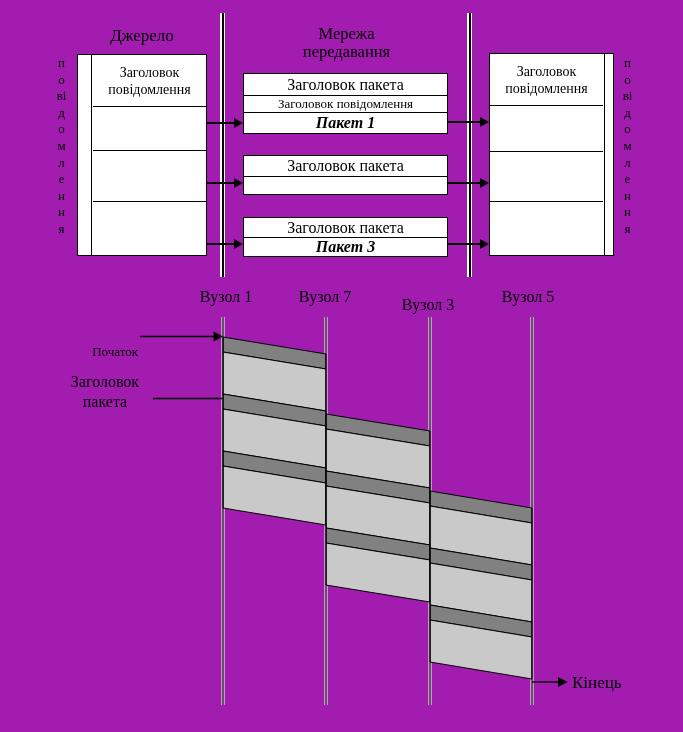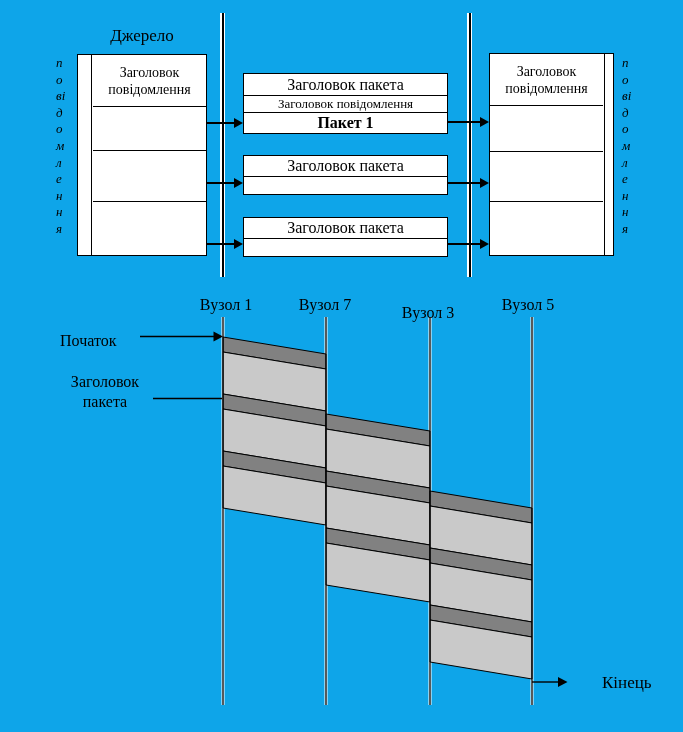--- a/index.html
+++ b/index.html
@@ -13,42 +13,42 @@
   .title { position:absolute; text-align:center; font-size:17px; line-height:17.5px; }
   .box { position:absolute; background:#fff; border:1px solid #000; }
   .col { position:absolute; top:0; bottom:0; display:flex; flex-direction:column; }
   .cell { border-bottom:1px solid #000; display:flex; align-items:center; justify-content:center; text-align:center; }
   .cell.last { border-bottom:none; flex:1; }
   .hdr-text { font-size:14px; line-height:17px; }
   .strip-l { position:absolute; left:0; top:0; bottom:0; width:14px; border-right:1px solid #000; }
   .strip-r { position:absolute; right:0; top:0; bottom:0; width:9px; border-left:1px solid #000; }
   .row { border-bottom:1px solid #000; display:flex; align-items:center; justify-content:center; text-align:center; font-size:16px; }
   .row.sub { font-size:13px; }
-  .row.pkt { border-bottom:none; flex:1; font-weight:bold; font-size:16px; }
+  .row.pkt { border-bottom:none; flex:1; font-weight:bold; font-size:16px;font-style:italic; }
   .vtext {
     position:absolute; width:11px; font-size:13px; line-height:16.6px;
-    word-break:break-all; white-space:normal;font-style:italic;
+    text-align:center; word-break:break-all; white-space:normal;
   }
   .sep { position:absolute; width:5px; background:#fff; }
   .sep-core { width:2px; height:100%; margin:0 auto; background:#000; }
   .arrow { position:absolute; height:2px; background:#000; }
   .arrow::after {
     content:""; position:absolute; right:-9px; top:-4.5px; width:0; height:0;
     border-left:9px solid #000; border-top:5.5px solid transparent; border-bottom:5.5px solid transparent;
   }
-  .nlabel { position:absolute; top:296px; width:90px; text-align:center; font-size:16px; }
-  #start-label { left:60px; top:332px; width:78px; text-align:left; font-size:16px; }
+  .nlabel { position:absolute; top:288px; width:90px; text-align:center; font-size:16px; }
+  #start-label { left:60px; top:344px; width:78px; text-align:right; font-size:13px; }
   #pkt-header-label { left:55px; top:372px; width:100px; text-align:center; font-size:16px; line-height:19.5px; }
-  #end-label { left:572px; top:673px; width:70px; font-size:17px;margin-left:30px; }
+  #end-label { left:572px; top:673px; width:70px; font-size:17px; }
   svg { position:absolute; left:0; top:0; }
 </style>
 </head>
 <body>
 
-<div id="app" style="background: #0ea5e9;">
+<div id="app" style="background: #a21caf;">
 
   <div class="title" style="left:77px; top:27px; width:130px;">Джерело</div>
 
   <div class="vtext" style="left:56px; top:55px;">повідомлення</div>
 
   <div class="box" style="left:77px; top:54px; width:130px; height:202px;">
     <div class="strip-l"></div>
     <div class="col" style="left:15px; right:0;">
       <div class="cell" style="height:52px;">
         <span class="hdr-text">Заголовок повідомлення</span>
@@ -56,38 +56,40 @@
       <div class="cell" style="height:44px;"></div>
       <div class="cell" style="height:51px;"></div>
       <div class="cell last"></div>
     </div>
   </div>
 
   <div class="sep" style="left:220px; top:13px; height:264px;">
     <div class="sep-core"></div>
   </div>
 
+  <div class="title" style="left:280px; top:25px; width:133px; font-size:16.5px;">Мережа передавання</div>
 
   <div class="box" style="left:243px; top:73px; width:205px; height:61px;">
     <div class="col" style="left:0; right:0;">
       <div class="row" style="height:22px;">Заголовок пакета</div>
       <div class="row sub" style="height:17px;">Заголовок повідомлення</div>
       <div class="row pkt">Пакет 1</div>
     </div>
   </div>
 
   <div class="box" style="left:243px; top:155px; width:205px; height:40px;">
     <div class="col" style="left:0; right:0;">
       <div class="row" style="height:21px;">Заголовок пакета</div>
     </div>
   </div>
 
   <div class="box" style="left:243px; top:217px; width:205px; height:40px;">
     <div class="col" style="left:0; right:0;">
       <div class="row" style="height:21px;">Заголовок пакета</div>
+      <div class="row pkt">Пакет 3</div>
     </div>
   </div>
 
   <div class="sep" style="left:467px; top:13px; height:264px;">
     <div class="sep-core"></div>
   </div>
 
   <div class="box" style="left:489px; top:53px; width:125px; height:203px;">
     <div class="col" style="left:0; right:10px;">
       <div class="cell" style="height:52px;">

